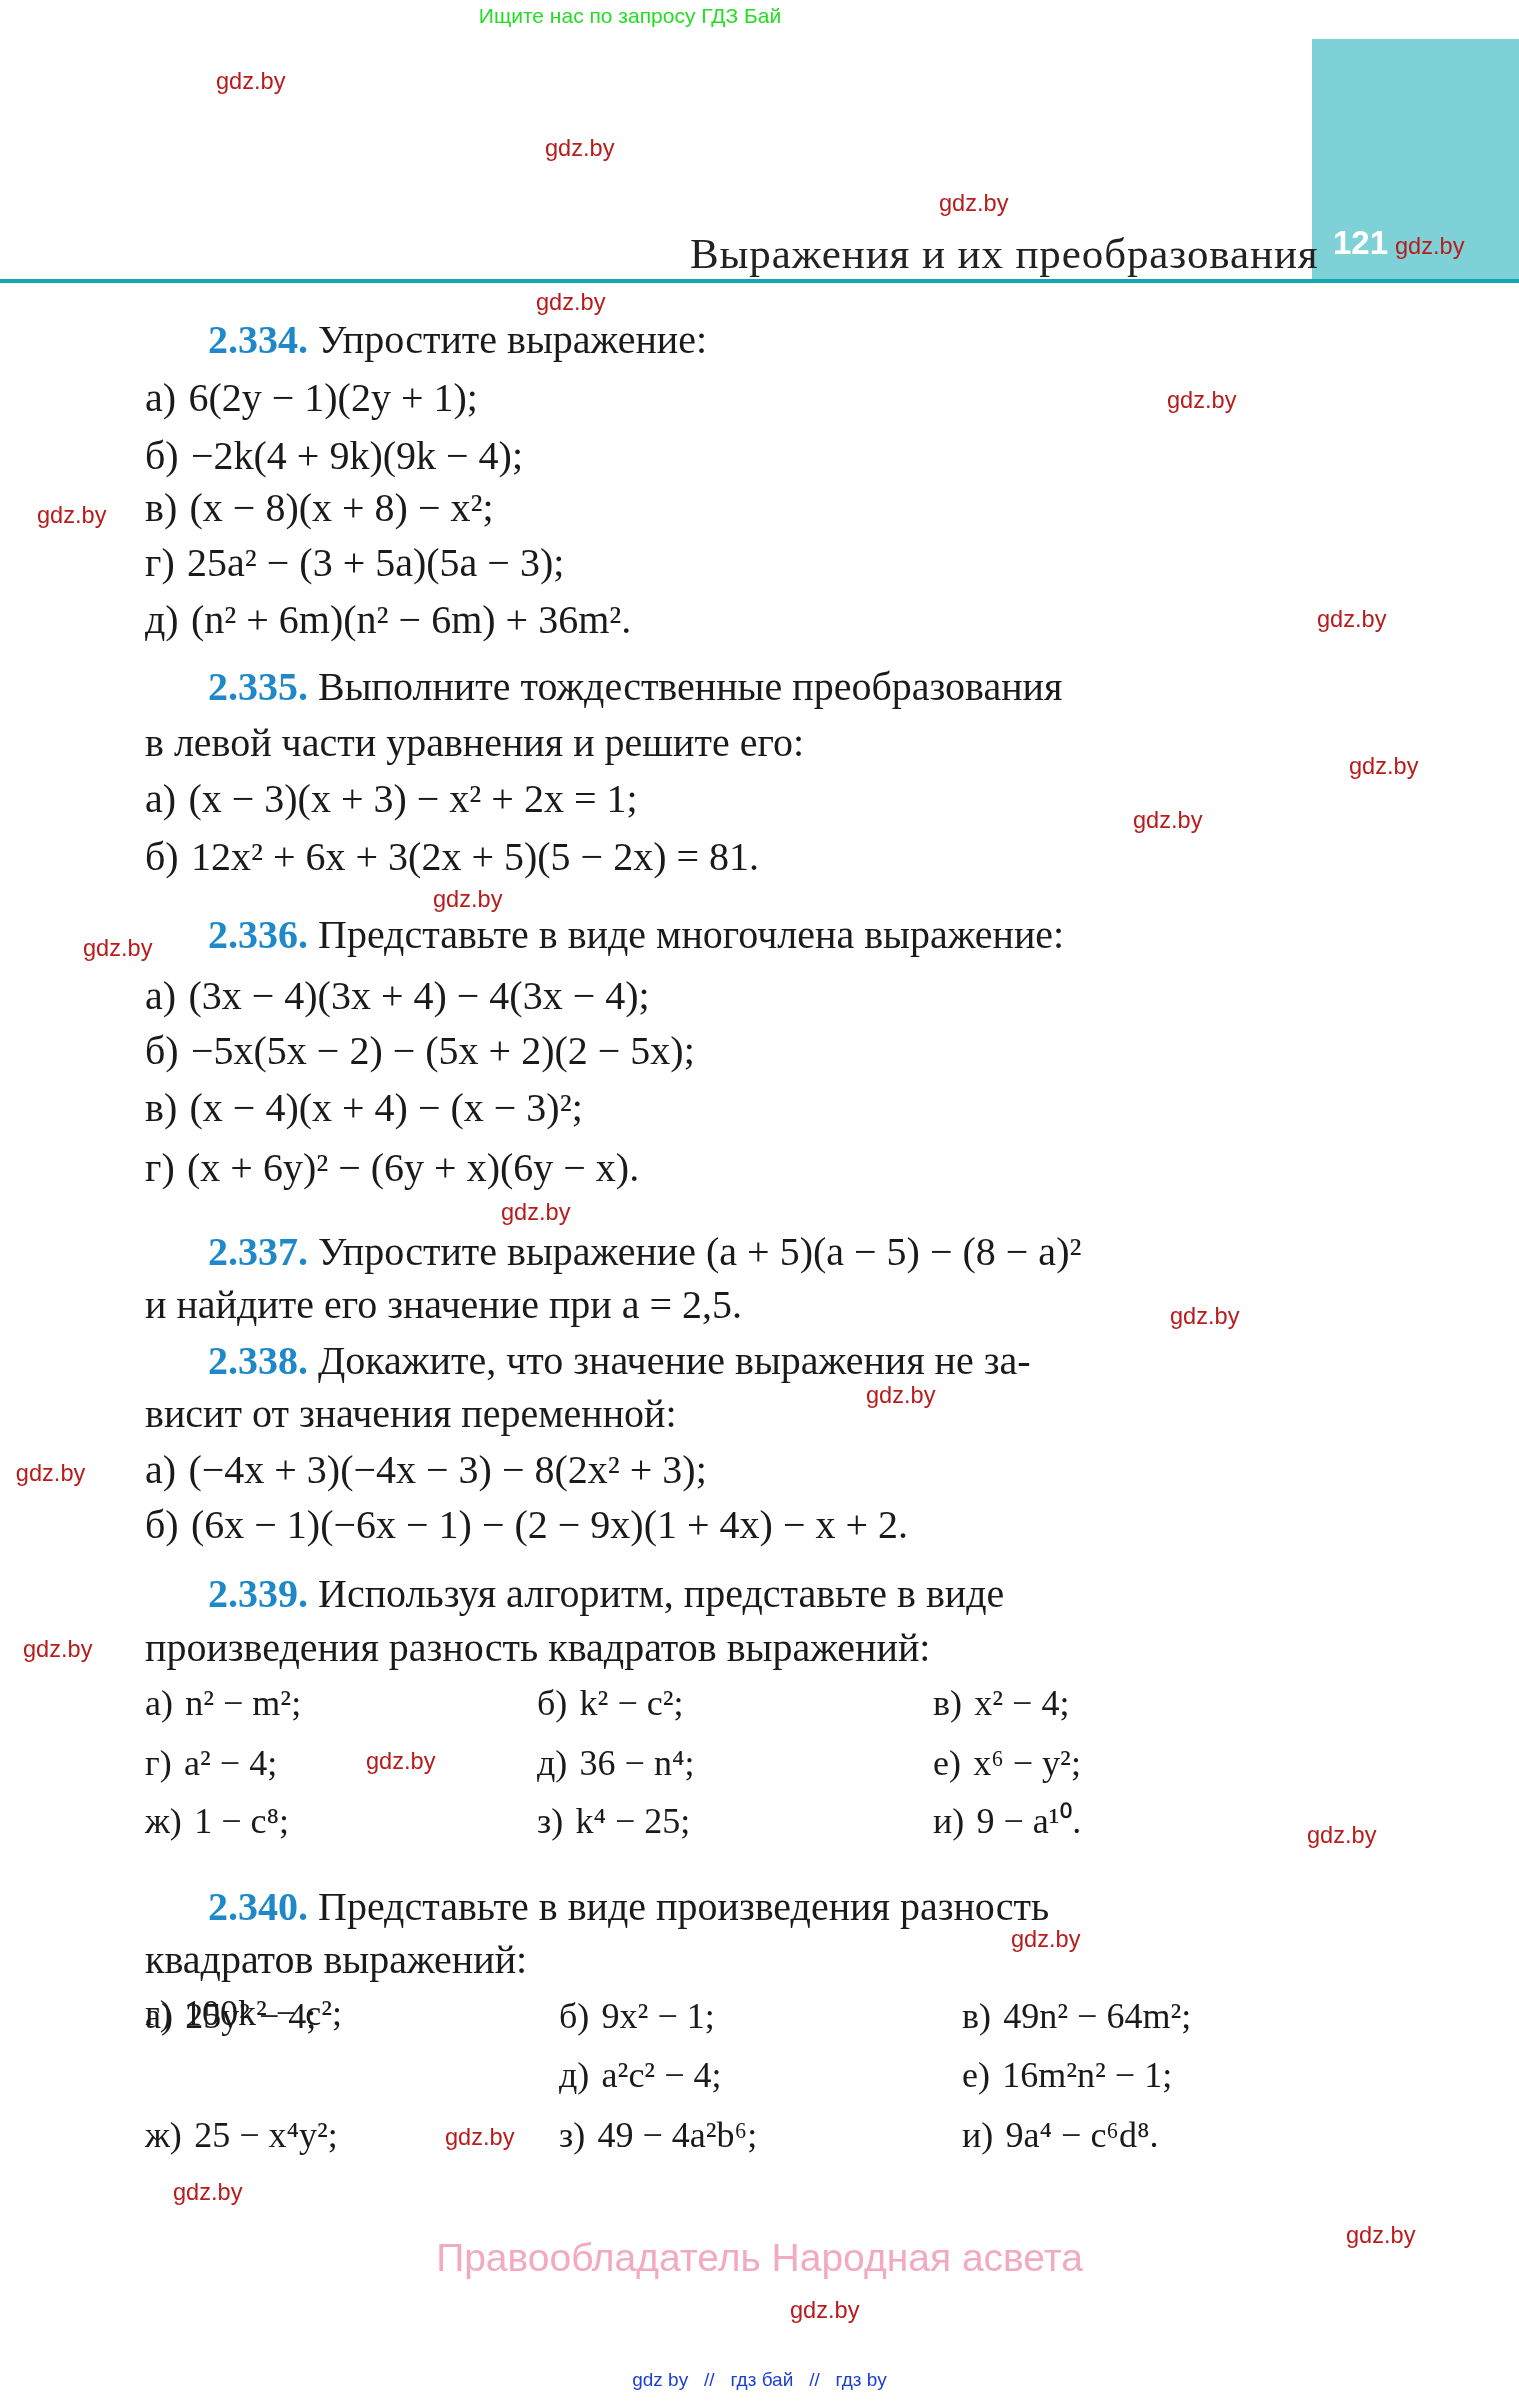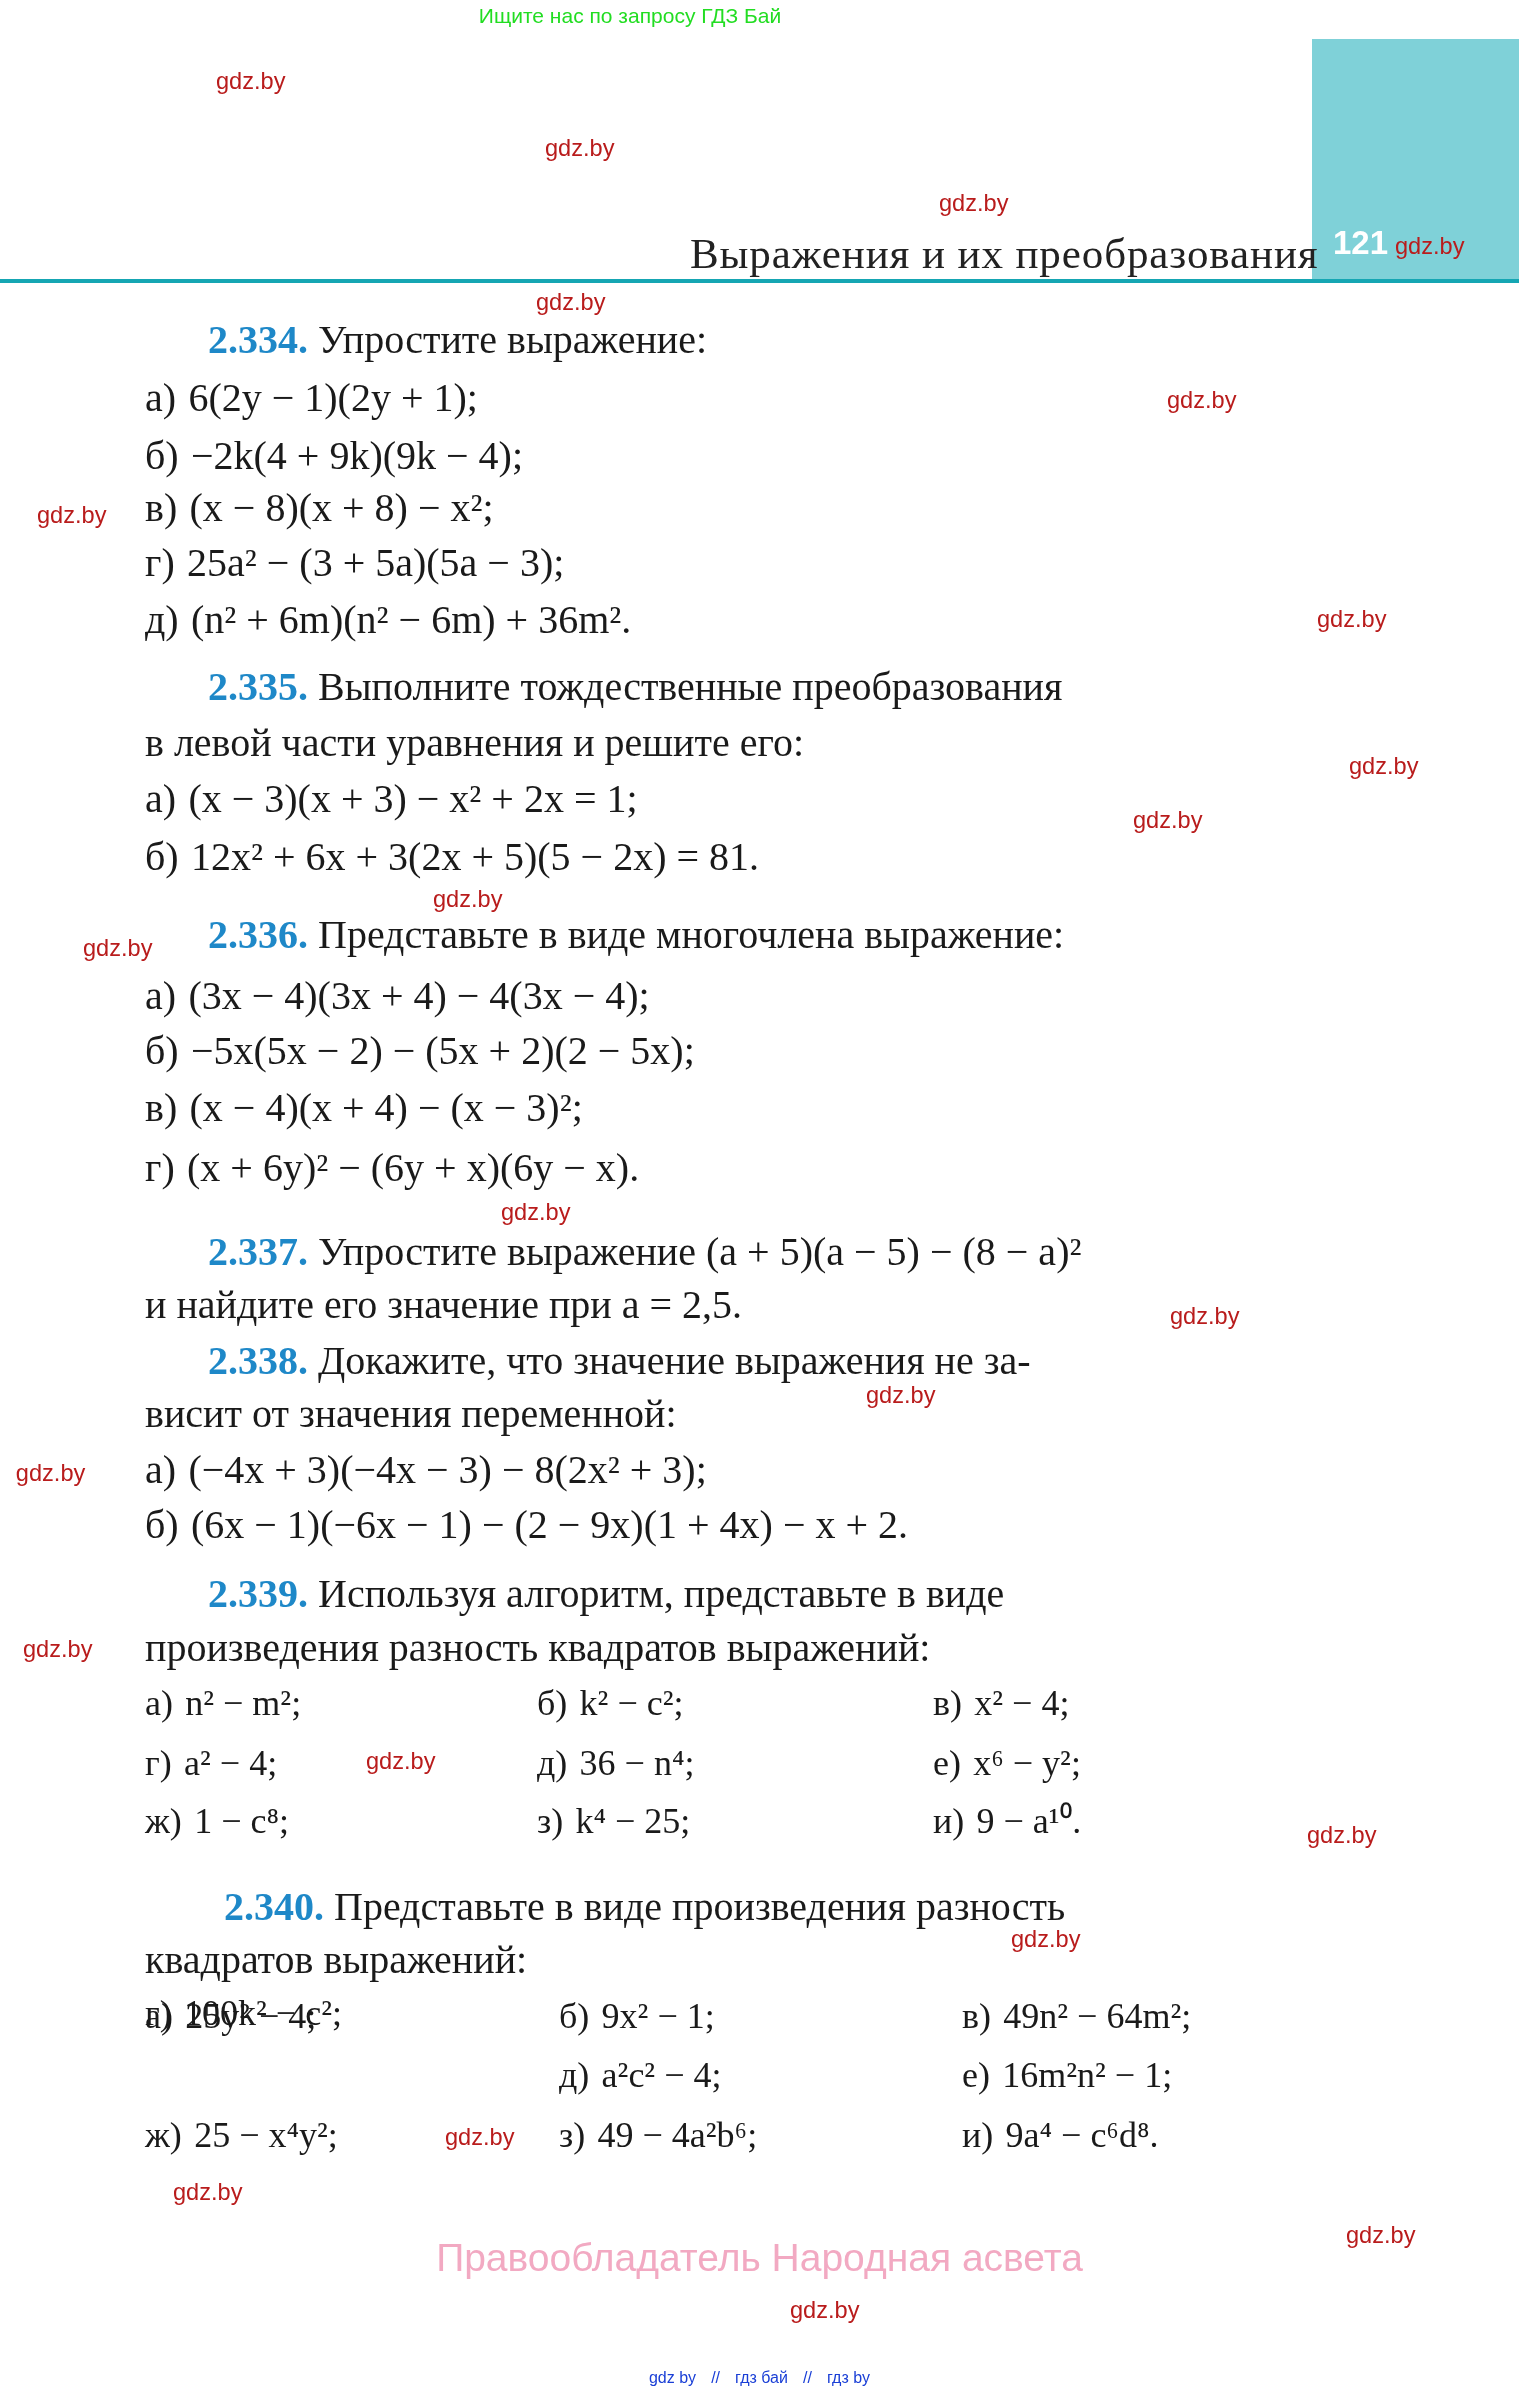--- a/index.html
+++ b/index.html
@@ -17,21 +17,21 @@
         white-space:nowrap; line-height:1; }
   .line { position:absolute; white-space:nowrap; font-family:"Liberation Serif",serif;
           font-size:40px; line-height:1; color:#1a1a1a; }
   .num { color:#1e88c8; font-weight:bold;margin-top:17px; }
   .lbl { margin-right:12.3px; }
   .math { font-style:normal; }
   .cell { position:absolute; white-space:nowrap; font-family:"Liberation Serif",serif; font-size:36px; line-height:1; }
   .footer-pink { position:absolute; left:0; width:1519px; top:2236px; text-align:center;
                  font-family:"Liberation Sans",sans-serif; font-size:39px; color:#f2a9c2; }
   .footer-links { position:absolute; left:0; width:1519px; top:2369px; text-align:center;
-                  font-family:"Liberation Sans",sans-serif; font-size:16px; color:#1a3fd6; }
+                  font-family:"Liberation Sans",sans-serif; font-size:19px; color:#1a3fd6; }
   .footer-links span { margin:0 5.3px; }
 </style>
 </head>
 <body>
 
 <div class="banner">Ищите нас по запросу ГДЗ Бай</div>
 
 <div class="teal-block"></div>
 <div class="page-num">121</div>
 <div class="chapter">Выражения и их преобразования</div>
@@ -89,21 +89,21 @@
 <div class="cell" style="left:933px;top:1685px"><span class="lbl">в)</span><span>x² − 4;</span></div>
 
 <div class="cell" style="left:145px;top:1745px"><span class="lbl">г)</span><span>a² − 4;</span></div>
 <div class="cell" style="left:537px;top:1745px"><span class="lbl">д)</span><span>36 − n⁴;</span></div>
 <div class="cell" style="left:933px;top:1745px"><span class="lbl">е)</span><span>x⁶ − y²;</span></div>
 
 <div class="cell" style="left:145px;top:1803px"><span class="lbl">ж)</span><span>1 − c⁸;</span></div>
 <div class="cell" style="left:537px;top:1803px"><span class="lbl">з)</span><span>k⁴ − 25;</span></div>
 <div class="cell" style="left:933px;top:1803px"><span class="lbl">и)</span><span>9 − a¹⁰.</span></div>
 
-<div class="line" style="left:224px;top:1887px">
+<div class="line" style="left:208px;top:1887px">
   <span class="num">2.340.</span>
   <span>Представьте в виде произведения разность</span>
 </div>
 <div class="line" style="left:145px;top:1940px">квадратов выражений:</div>
 
 <div class="cell" style="left:145px;top:1998px"><span class="lbl">а)</span><span>25y² − 4;</span></div>
 <div class="cell" style="left:559px;top:1998px"><span class="lbl">б)</span><span>9x² − 1;</span></div>
 <div class="cell" style="left:962px;top:1998px"><span class="lbl">в)</span><span>49n² − 64m²;</span></div>
 
 <div class="cell" style="left:145px;top:1995px"><span class="lbl">г)</span><span>100k² − c²;</span></div>

